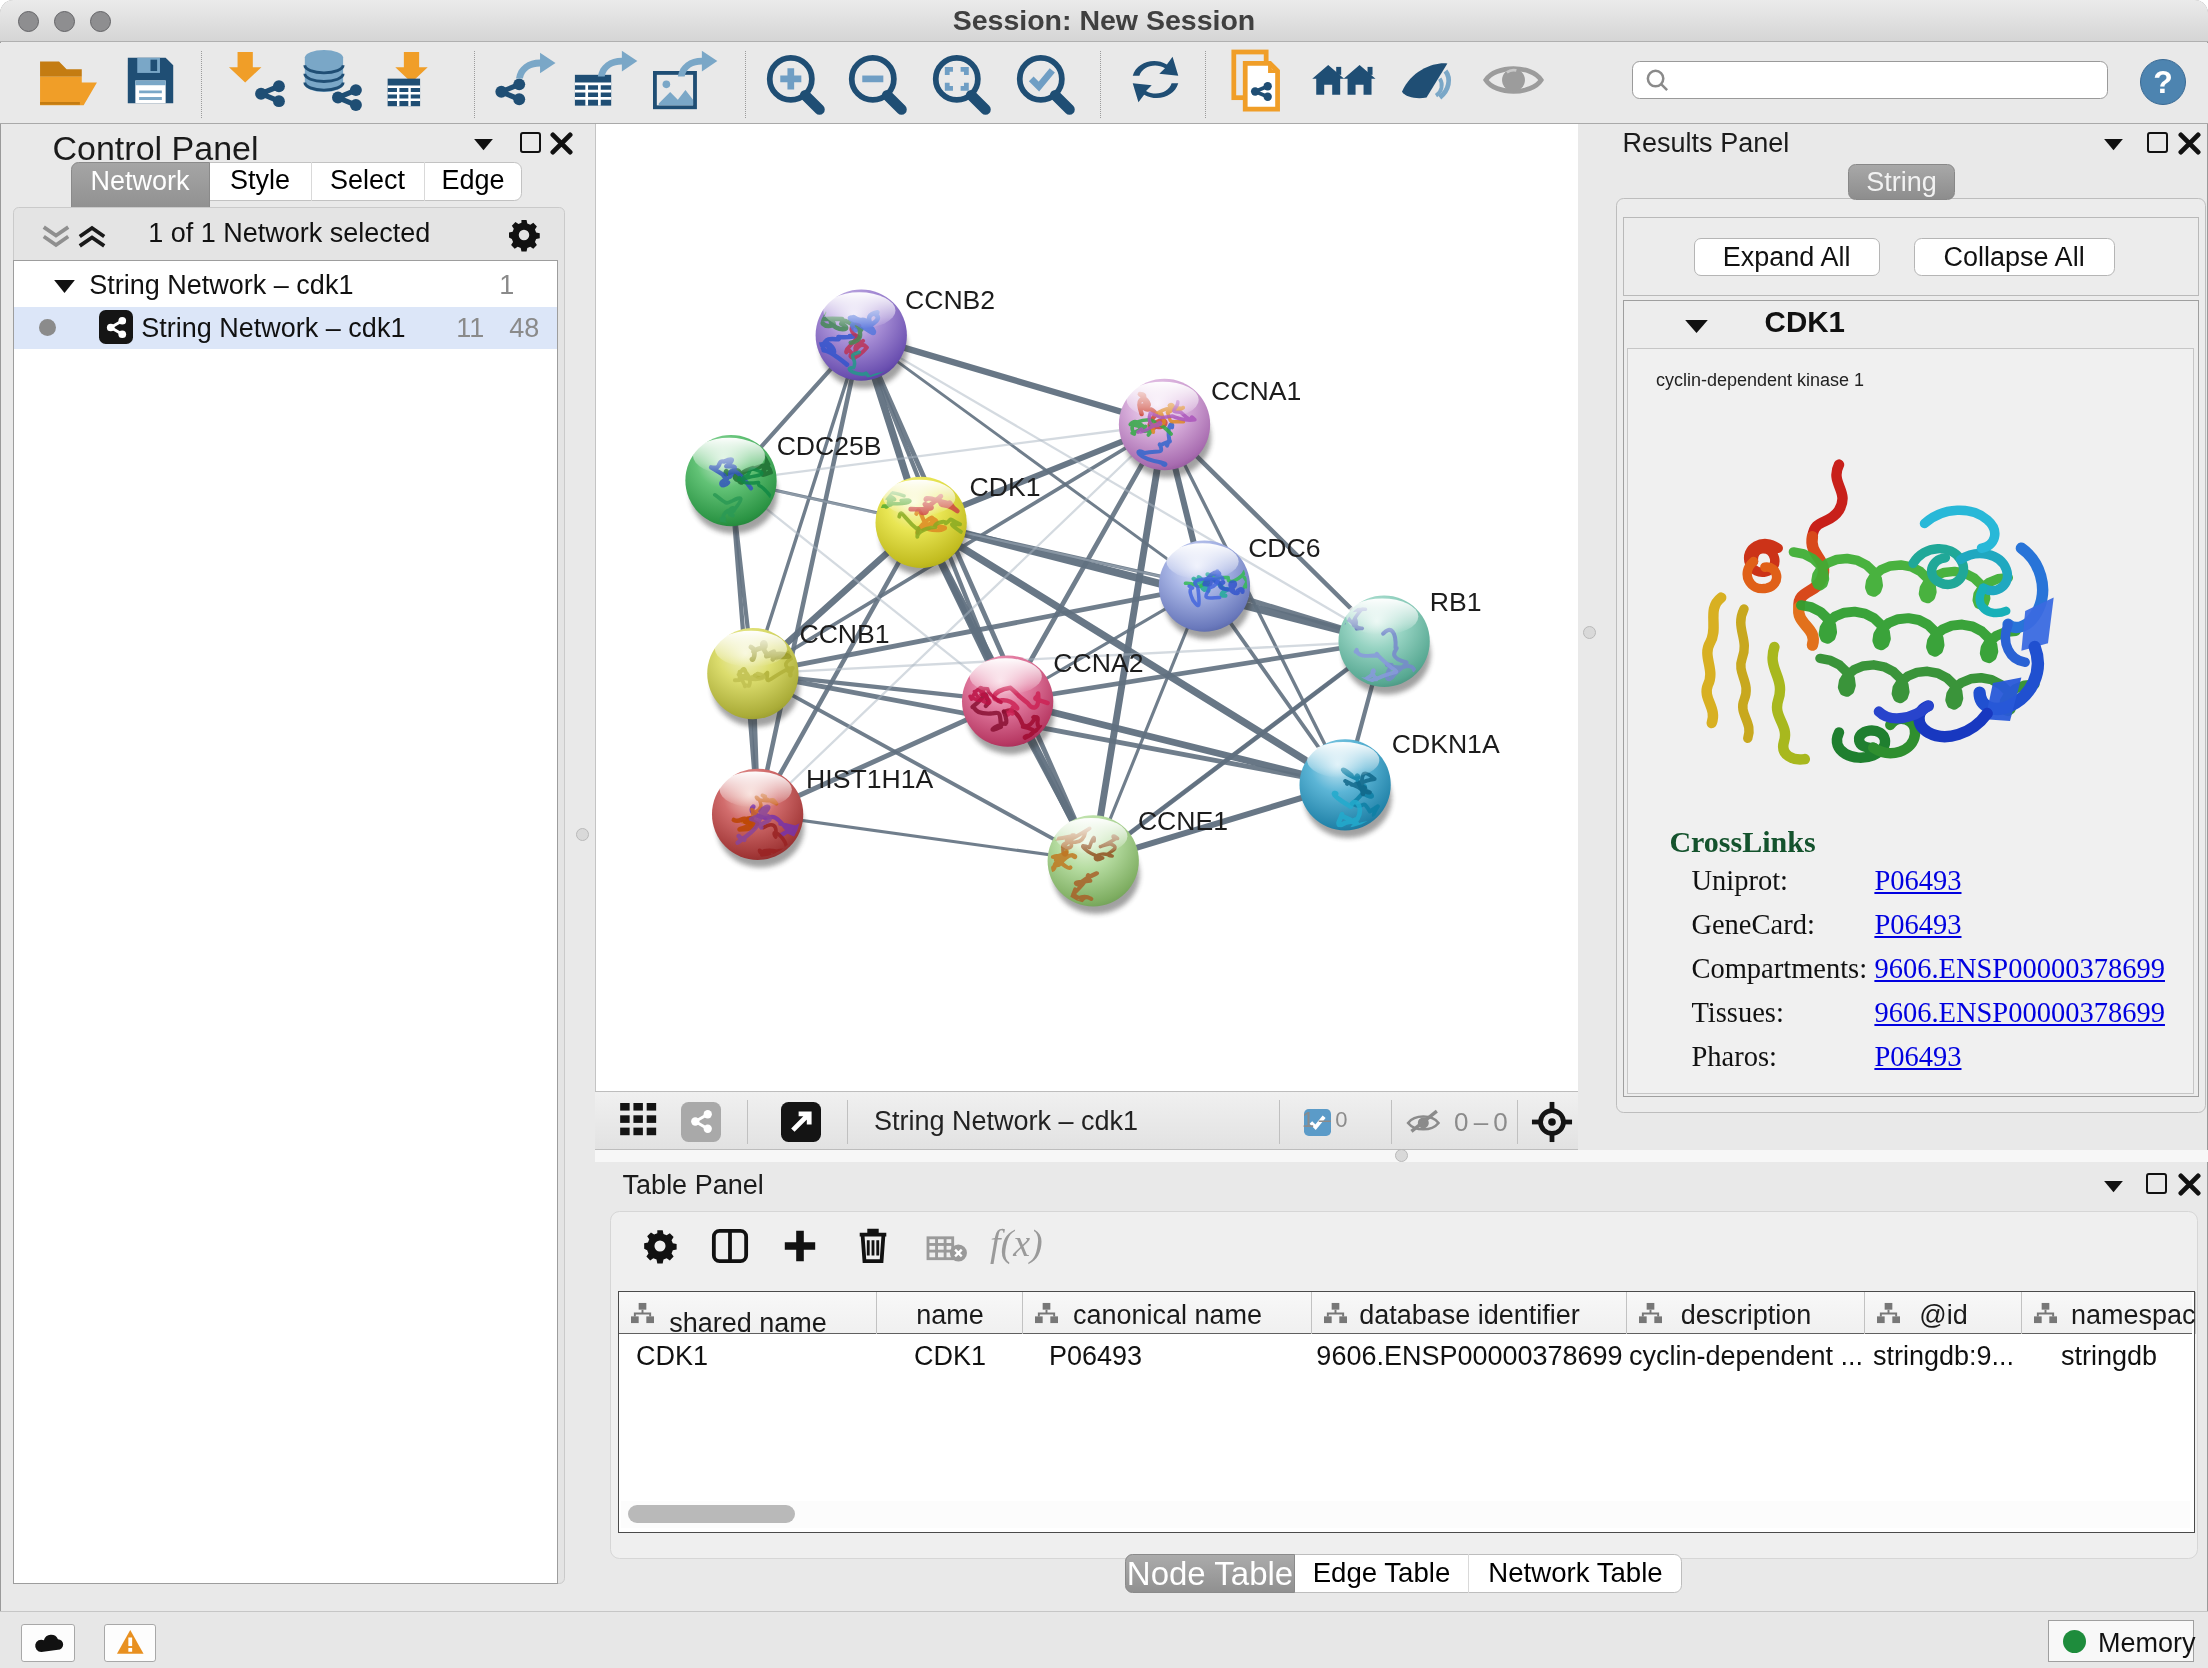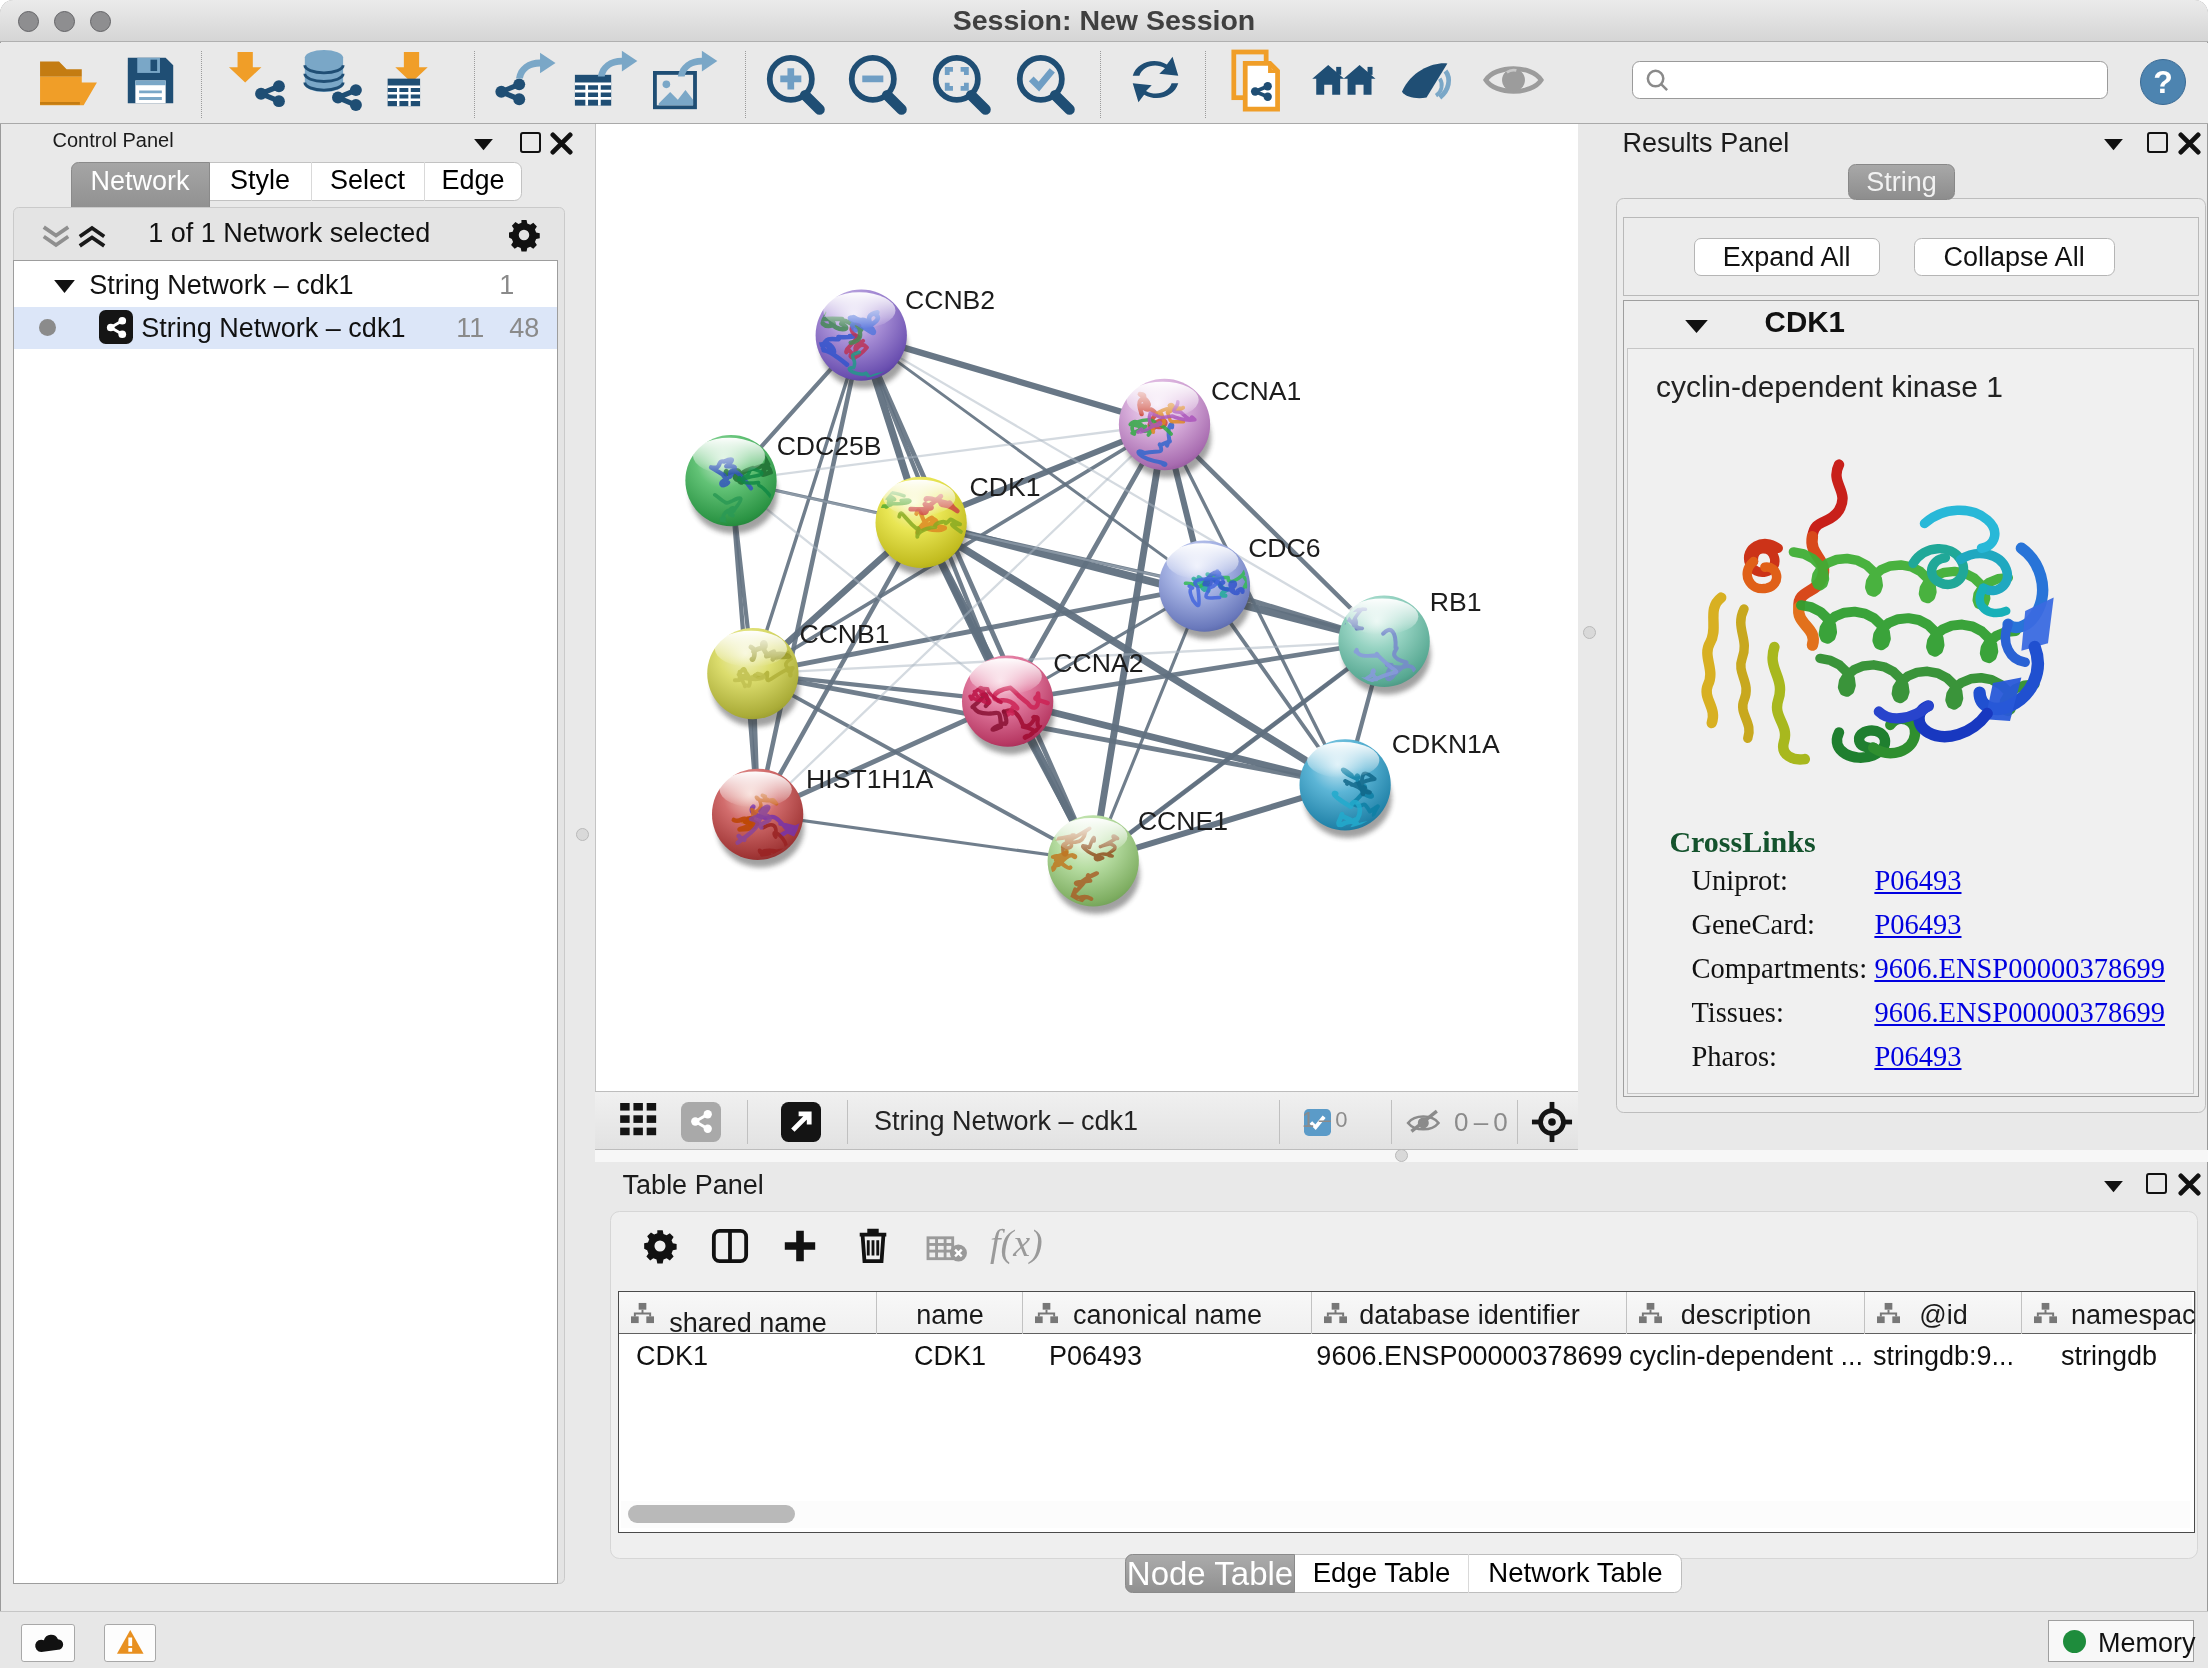--- a/index.html
+++ b/index.html
@@ -175,21 +175,21 @@
       </svg>
   <div class="abs" style="left:2140px;top:16px;width:46px;height:46px;border-radius:50%;background:#4d84b0;border:1.9px solid #3a6a94;color:#fff;font-size:32px;font-weight:bold;text-align:center;line-height:44px;">?</div>
   <div class="abs" style="left:1632px;top:18px;width:476px;height:38px;background:#fff;border:1.9px solid #9a9a9a;border-radius:7.6px;"></div>
   <svg class="abs" style="left:1644px;top:24px" width="27" height="27" viewBox="0 0 28 28">
         <circle cx="12" cy="12" r="8" fill="none" stroke="#8a8a8a" stroke-width="2.6"></circle>
         <line x1="18" y1="18" x2="24" y2="24" stroke="#8a8a8a" stroke-width="2.6"></line>
       </svg>
 </div>
 
 <div class="abs" style="left:9.5px;top:125px;width:559px;height:1465px;">
-  <div class="abs" style="left:43px;top:3.8px;font-size:20px;color:#1b1b1b;">Control Panel</div>
+  <div class="abs" style="left:43px;top:3.8px;font-size:34px;color:#1b1b1b;">Control Panel</div>
 
   <svg class="abs" style="left:461px;top:12.4px" width="25" height="15" viewBox="0 0 26 16">
         <polygon points="3,2 23,2 13,14" fill="#111"></polygon>
       </svg>
   <div class="abs" style="left:510px;top:6.7px;width:21px;height:21px;border:2.9px solid #111;border-radius:2.9px;"></div>
   <svg class="abs" style="left:540px;top:6.7px" width="23" height="23" viewBox="0 0 24 24">
         <path d="M3 3 L21 21 M21 3 L3 21" stroke="#111" stroke-width="5" stroke-linecap="round"></path>
       </svg>
 
   <div class="abs" style="left:61px;top:37px;width:451px;height:39px;background:#fff;border:1px solid #c2c2c2;border-radius:7.6px;"></div>
@@ -600,21 +600,21 @@
     <div class="abs" style="left:70px;top:20px;width:186px;height:38px;background:#fff;border:1px solid #b5b5b5;border-radius:7px;font-size:27px;color:#111;text-align:center;line-height:36px;">Expand All</div>
     <div class="abs" style="left:290px;top:20px;width:201px;height:38px;background:#fff;border:1px solid #b5b5b5;border-radius:7.6px;font-size:27px;color:#111;text-align:center;line-height:36px;">Collapse All</div>
   </div>
 
   <div class="abs" style="left:8.6px;top:175px;width:576px;height:797px;border:1px solid #9f9f9f;background:#ededed;">
     <svg class="abs" style="left:59px;top:17px" width="27" height="17" viewBox="0 0 28 18">
           <polygon points="2,2 26,2 14,16" fill="#111"></polygon>
         </svg>
     <div class="abs" style="left:141px;top:3.8px;font-size:29.5px;font-weight:bold;color:#111;">CDK1</div>
     <div class="abs" style="left:3.8px;top:47px;width:567px;height:746px;background:#f0f0f0;border:1px solid #c6c6c6;">
-      <div class="abs" style="left:27.6px;top:21px;font-size:30px;color:#222;">cyclin-dependent kinase 1</div>
+      <div class="abs" style="left:27.6px;top:21px;font-size:18px;color:#222;">cyclin-dependent kinase 1</div>
       <svg id="ribbon" class="abs" style="left:59px;top:108px" width="380" height="323" viewBox="0 0 400 340">
             <g fill="none" stroke-linecap="round">
               <path d="M160 8 C150 28 172 36 160 56 C150 72 134 64 132 84" stroke="#c8201a" stroke-width="11"></path>
               <path d="M132 84 C128 104 150 108 142 128 C136 144 116 140 118 158" stroke="#d8491b" stroke-width="12"></path>
               <path d="M118 158 C114 176 138 180 132 198" stroke="#e2711c" stroke-width="12"></path>
               <path d="M96 96 C80 84 60 96 66 112 C72 128 96 122 92 106 C88 92 68 94 70 110" stroke="#cc3318" stroke-width="10"></path>
               <path d="M70 110 C56 122 66 142 84 138 C100 134 96 114 82 116" stroke="#e06018" stroke-width="10"></path>
               <path d="M36 148 C20 160 34 180 24 196 C16 210 30 224 22 240 C16 254 32 264 26 280" stroke="#d8b022" stroke-width="11"></path>
               <path d="M60 160 C50 180 66 192 58 212 C52 228 68 238 60 256 C54 270 70 280 64 296" stroke="#c8a81e" stroke-width="10"></path>
               <path d="M92 200 C84 224 104 232 96 256 C90 274 108 282 102 300 C98 314 112 320 124 318" stroke="#a8b81e" stroke-width="11"></path>

